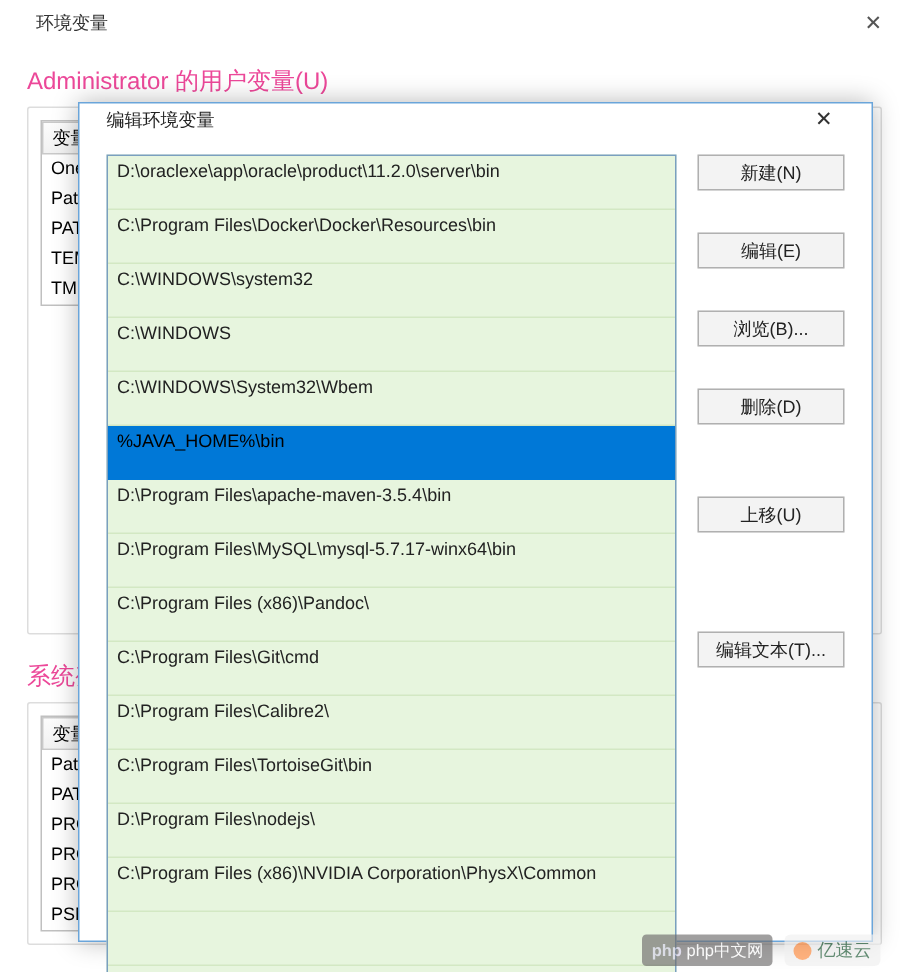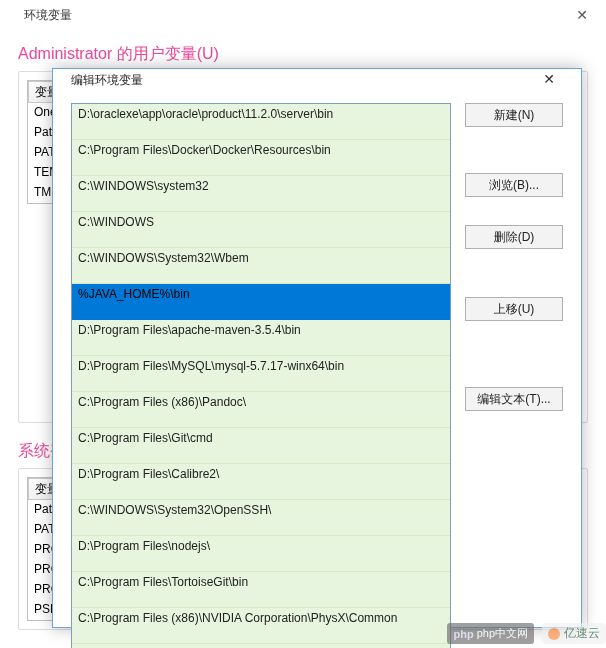--- a/index.html
+++ b/index.html
@@ -136,21 +136,21 @@
       justify-content: flex-end;
       align-items: center;
       gap: 10px;
       padding: 0 18px 12px 18px;
     }
     .child-footer .btn { width: 78px; height: 26px; }
     .child-footer .btn.primary { border: 1px solid #5a8fc6; }
 
     .watermarks {
       position: absolute;
-      right: 0;
+      right: 19px;
       bottom: 4px;
       display: flex;
       gap: 8px;
       align-items: center;
       pointer-events: none;
       opacity: 0.65;
     }
     .wm-php {
       background: #6e6c6c;
       color: #fff;
@@ -253,33 +253,33 @@
       <div class="item">C:\Program Files\Docker\Docker\Resources\bin</div>
       <div class="item">C:\WINDOWS\system32</div>
       <div class="item">C:\WINDOWS</div>
       <div class="item">C:\WINDOWS\System32\Wbem</div>
       <div class="item selected">%JAVA_HOME%\bin</div>
       <div class="item">D:\Program Files\apache-maven-3.5.4\bin</div>
       <div class="item">D:\Program Files\MySQL\mysql-5.7.17-winx64\bin</div>
       <div class="item">C:\Program Files (x86)\Pandoc\</div>
       <div class="item">C:\Program Files\Git\cmd</div>
       <div class="item">D:\Program Files\Calibre2\</div>
-      <div class="item">C:\WINDOWS\System32\OpenSSH\</div>
+      <div class="item">C:\Program Files\TortoiseGit\bin</div>
       <div class="item">D:\Program Files\nodejs\</div>
-      <div class="item">C:\Program Files\TortoiseGit\bin</div>
       <div class="item">C:\Program Files (x86)\NVIDIA Corporation\PhysX\Common</div>
       <div class="item"></div>
       <div class="item"></div>
       <div class="item"></div>
       <div class="item"></div>
       <div class="item"></div>
     </div>
     <div class="side-buttons">
       <div class="btn">新建(N)</div>
       <div style="height:8px"></div>
+      <div class="btn">编辑(E)</div>
       <div style="height:8px"></div>
       <div class="btn">浏览(B)...</div>
       <div style="height:8px"></div>
       <div class="btn">删除(D)</div>
       <div style="height:28px"></div>
       <div class="btn">上移(U)</div>
       <div style="height:8px"></div>
       <div style="height:28px"></div>
       <div class="btn">编辑文本(T)...</div>
     </div>

